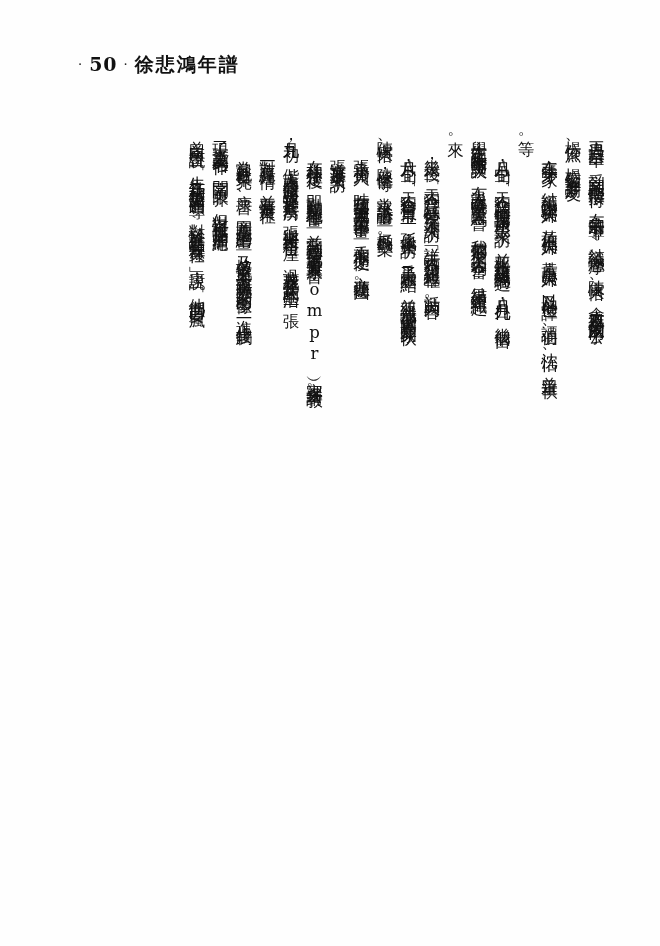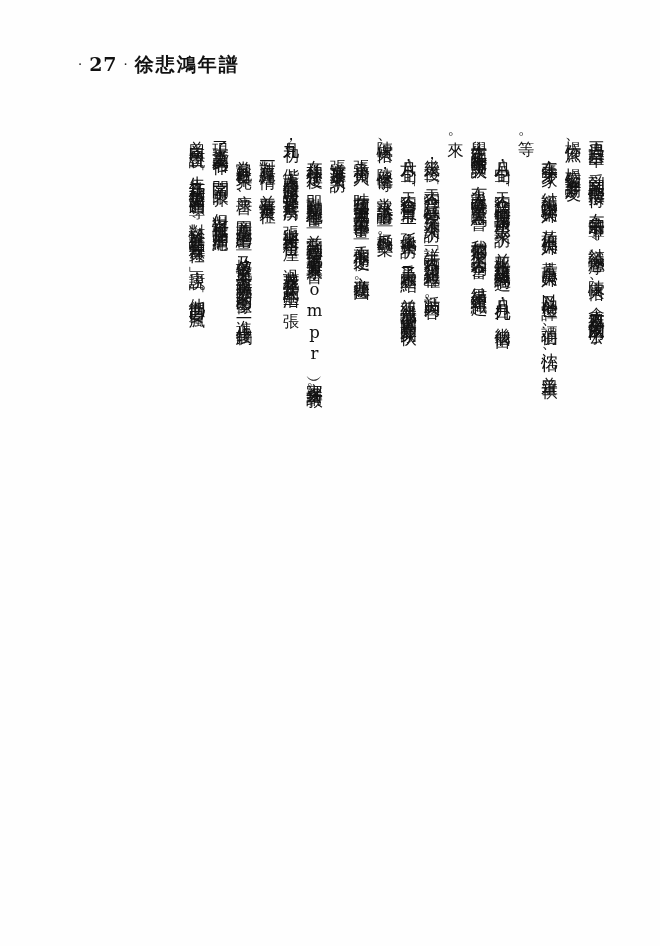--- a/index.html
+++ b/index.html
@@ -79,21 +79,21 @@
     padding-top: 19px;
   }
 </style>
 </head>
 <body>
 
 <div class="page">
 
   <div class="header">
     <span class="dot">·</span>
-    <span class="pagenum">27</span>
+    <span class="pagenum">50</span>
     <span class="dot">·</span>
     <span class="running-title">徐悲鴻年譜</span>
   </div>
 
   <div class="body-text">
     <div class="vcol">曾向康普説：「先生爲柏林美術界的領導，對於怪誕作品有無責任？」康説：「他們自己要瘋</div>
     <div class="vcol">了現實主義的名作，開闊了眼界，但對怪誕作品更加痛絕。</div>
     <div class="vcol indent">常參觀杜采兒、康普、塞岡蒂尼的繪畫，及坡留克來斯（古希臘雕刻家）的塑像。進一步接觸</div>
     <div class="vcol indent">對蔣一見鍾情，並有情書來往。</div>
     <div class="vcol">九月初，偕夫人蔣碧微回訪張道藩於其寓所。張與傅斯年合租一屋，過著花花公子式的生活。張</div>

